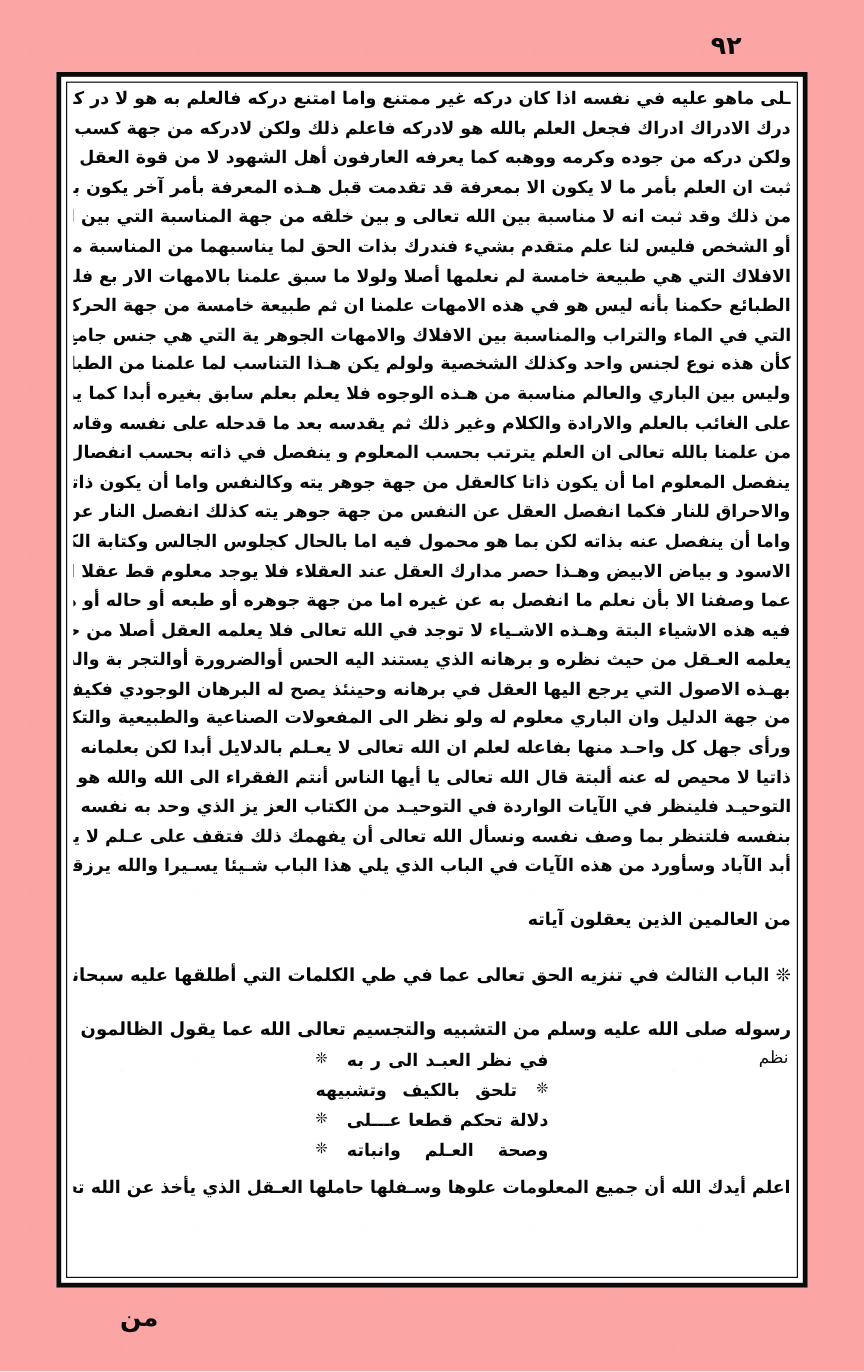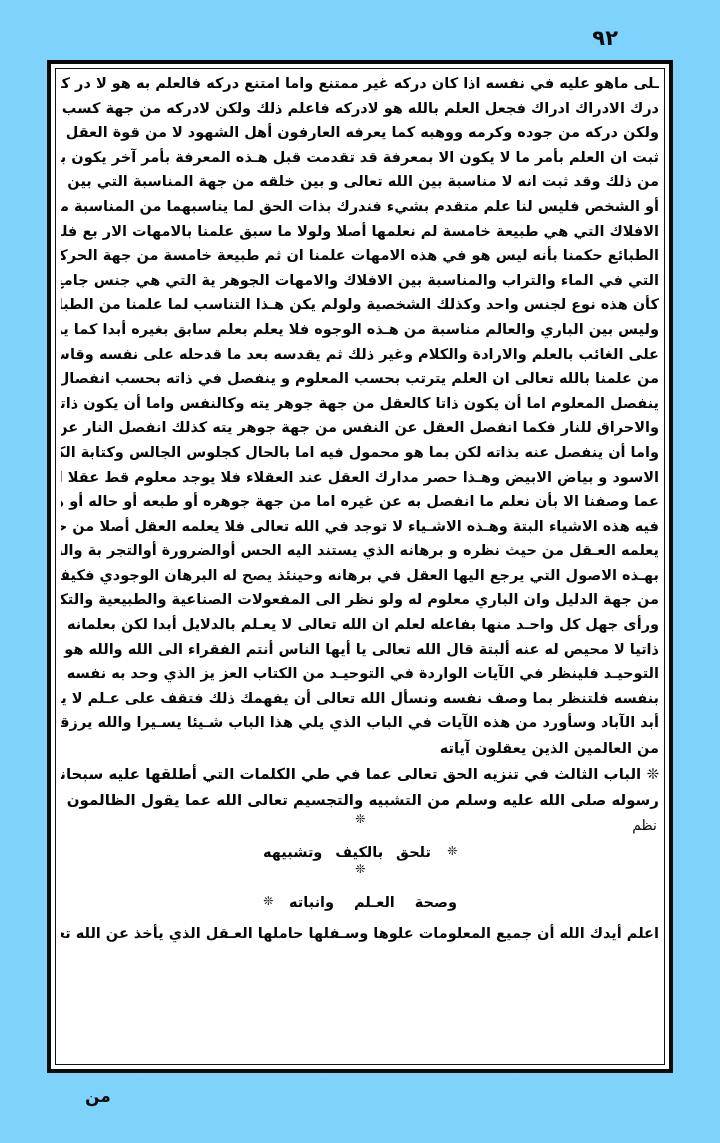--- a/index.html
+++ b/index.html
@@ -11,21 +11,21 @@
     width: 720px;
     height: 1143px;
     position: relative;
     font-family: "DejaVu Sans", sans-serif;
     overflow: hidden;
   }
 
   .page {
     position: absolute;
     inset: 0;
-    background: #7dd3fc;
+    background: #fca5a5;
   }
 
   
   .page-number {
     position: absolute;
     top: 26px;
     right: 102px;
     font-size: 21px;
     font-weight: bold;
     color: #0b0b0b;
@@ -102,20 +102,21 @@
     height: 26px;
     line-height: 26px;
     text-align: center;
     text-align-last: center;
     font-size: 15px;
     font-weight: 700;
     color: #060606;
     direction: rtl;
     white-space: nowrap;
     overflow: hidden;
+    margin-top: 19px;
   }
   .heading-line.first {
     text-align: right;
     text-align-last: right;
     font-size: 14.5px;
     font-weight: 600;
   }
 
   
   .poem-wrap {
@@ -157,23 +158,23 @@
   }
 
   
   .closing {
     margin-top: 6px;
   }
 
   
   .catchword {
     position: absolute;
-    left: 85px;
+    left: 100px;
     top: 1086px;
-    font-size: 17px;
+    font-size: 21px;
     font-weight: bold;
     color: #0b0b0b;
     direction: rtl;
   }
 
   
   .speckle {
     position: absolute;
     inset: 0;
     pointer-events: none;
@@ -280,29 +281,31 @@
         </div>
 
       <div class="heading-line first">من العالمين الذين يعقلون آياته</div>
       <div class="heading-line">❊ الباب الثالث في تنزيه الحق تعالى عما في طي الكلمات التي أطلقها عليه سبحانه في كتابه وعلى لسان</div>
       <div class="heading-line">رسوله صلى الله عليه وسلم من التشبيه والتجسيم تعالى الله عما يقول الظالمون علوا كبيرا ❊</div>
 
       <div class="poem-wrap">
         <div class="poem-label">نظم</div>
 
         <div class="verse">
+          <span class="hemistich">في نظر العبـد الى ر به</span>
           <span class="verse-sep">❊</span>
         </div>
 
         <div class="verse">
           <span class="verse-sep">❊</span>
           <span class="hemistich">تلحق بالكيف وتشبيهه</span>
         </div>
 
         <div class="verse">
+          <span class="hemistich">دلالة تحكم قطعا عـــلى</span>
           <span class="verse-sep">❊</span>
         </div>
 
         <div class="verse">
           <span class="hemistich">وصحة العـلم  وانباته</span>
           <span class="verse-sep">❊</span>
         </div>
       </div>
 
       <div class="line stretch closing">

